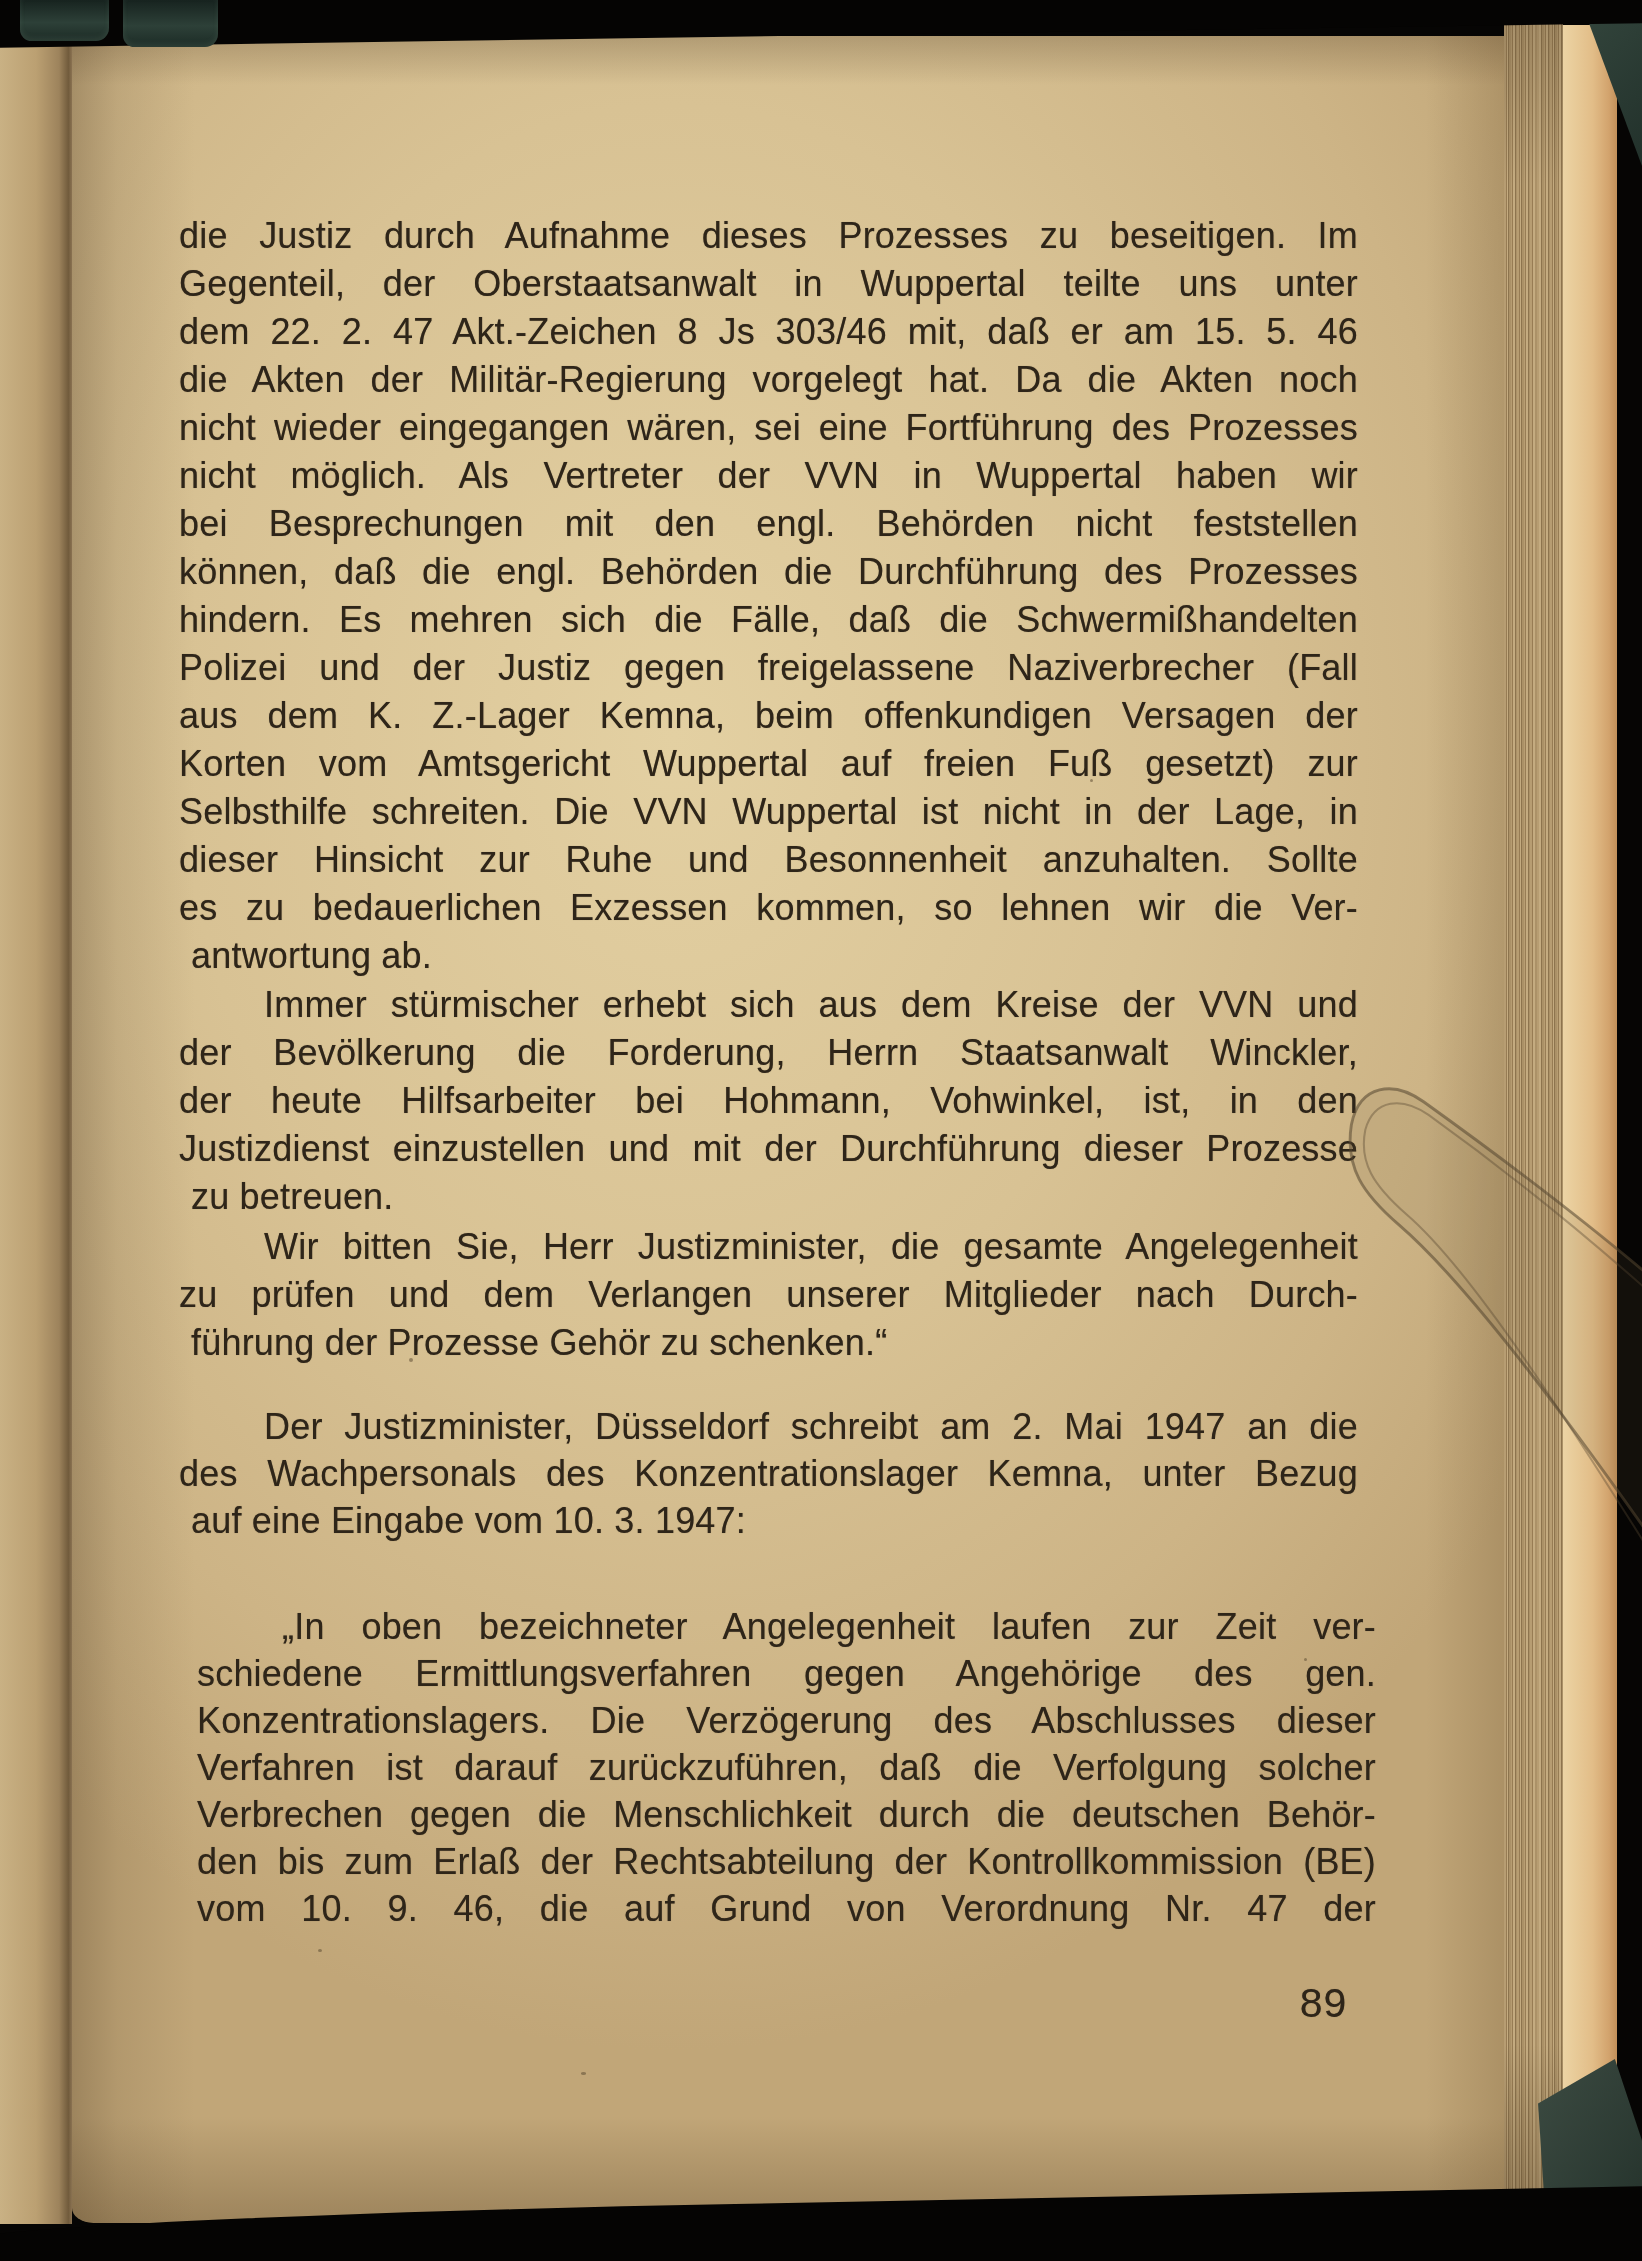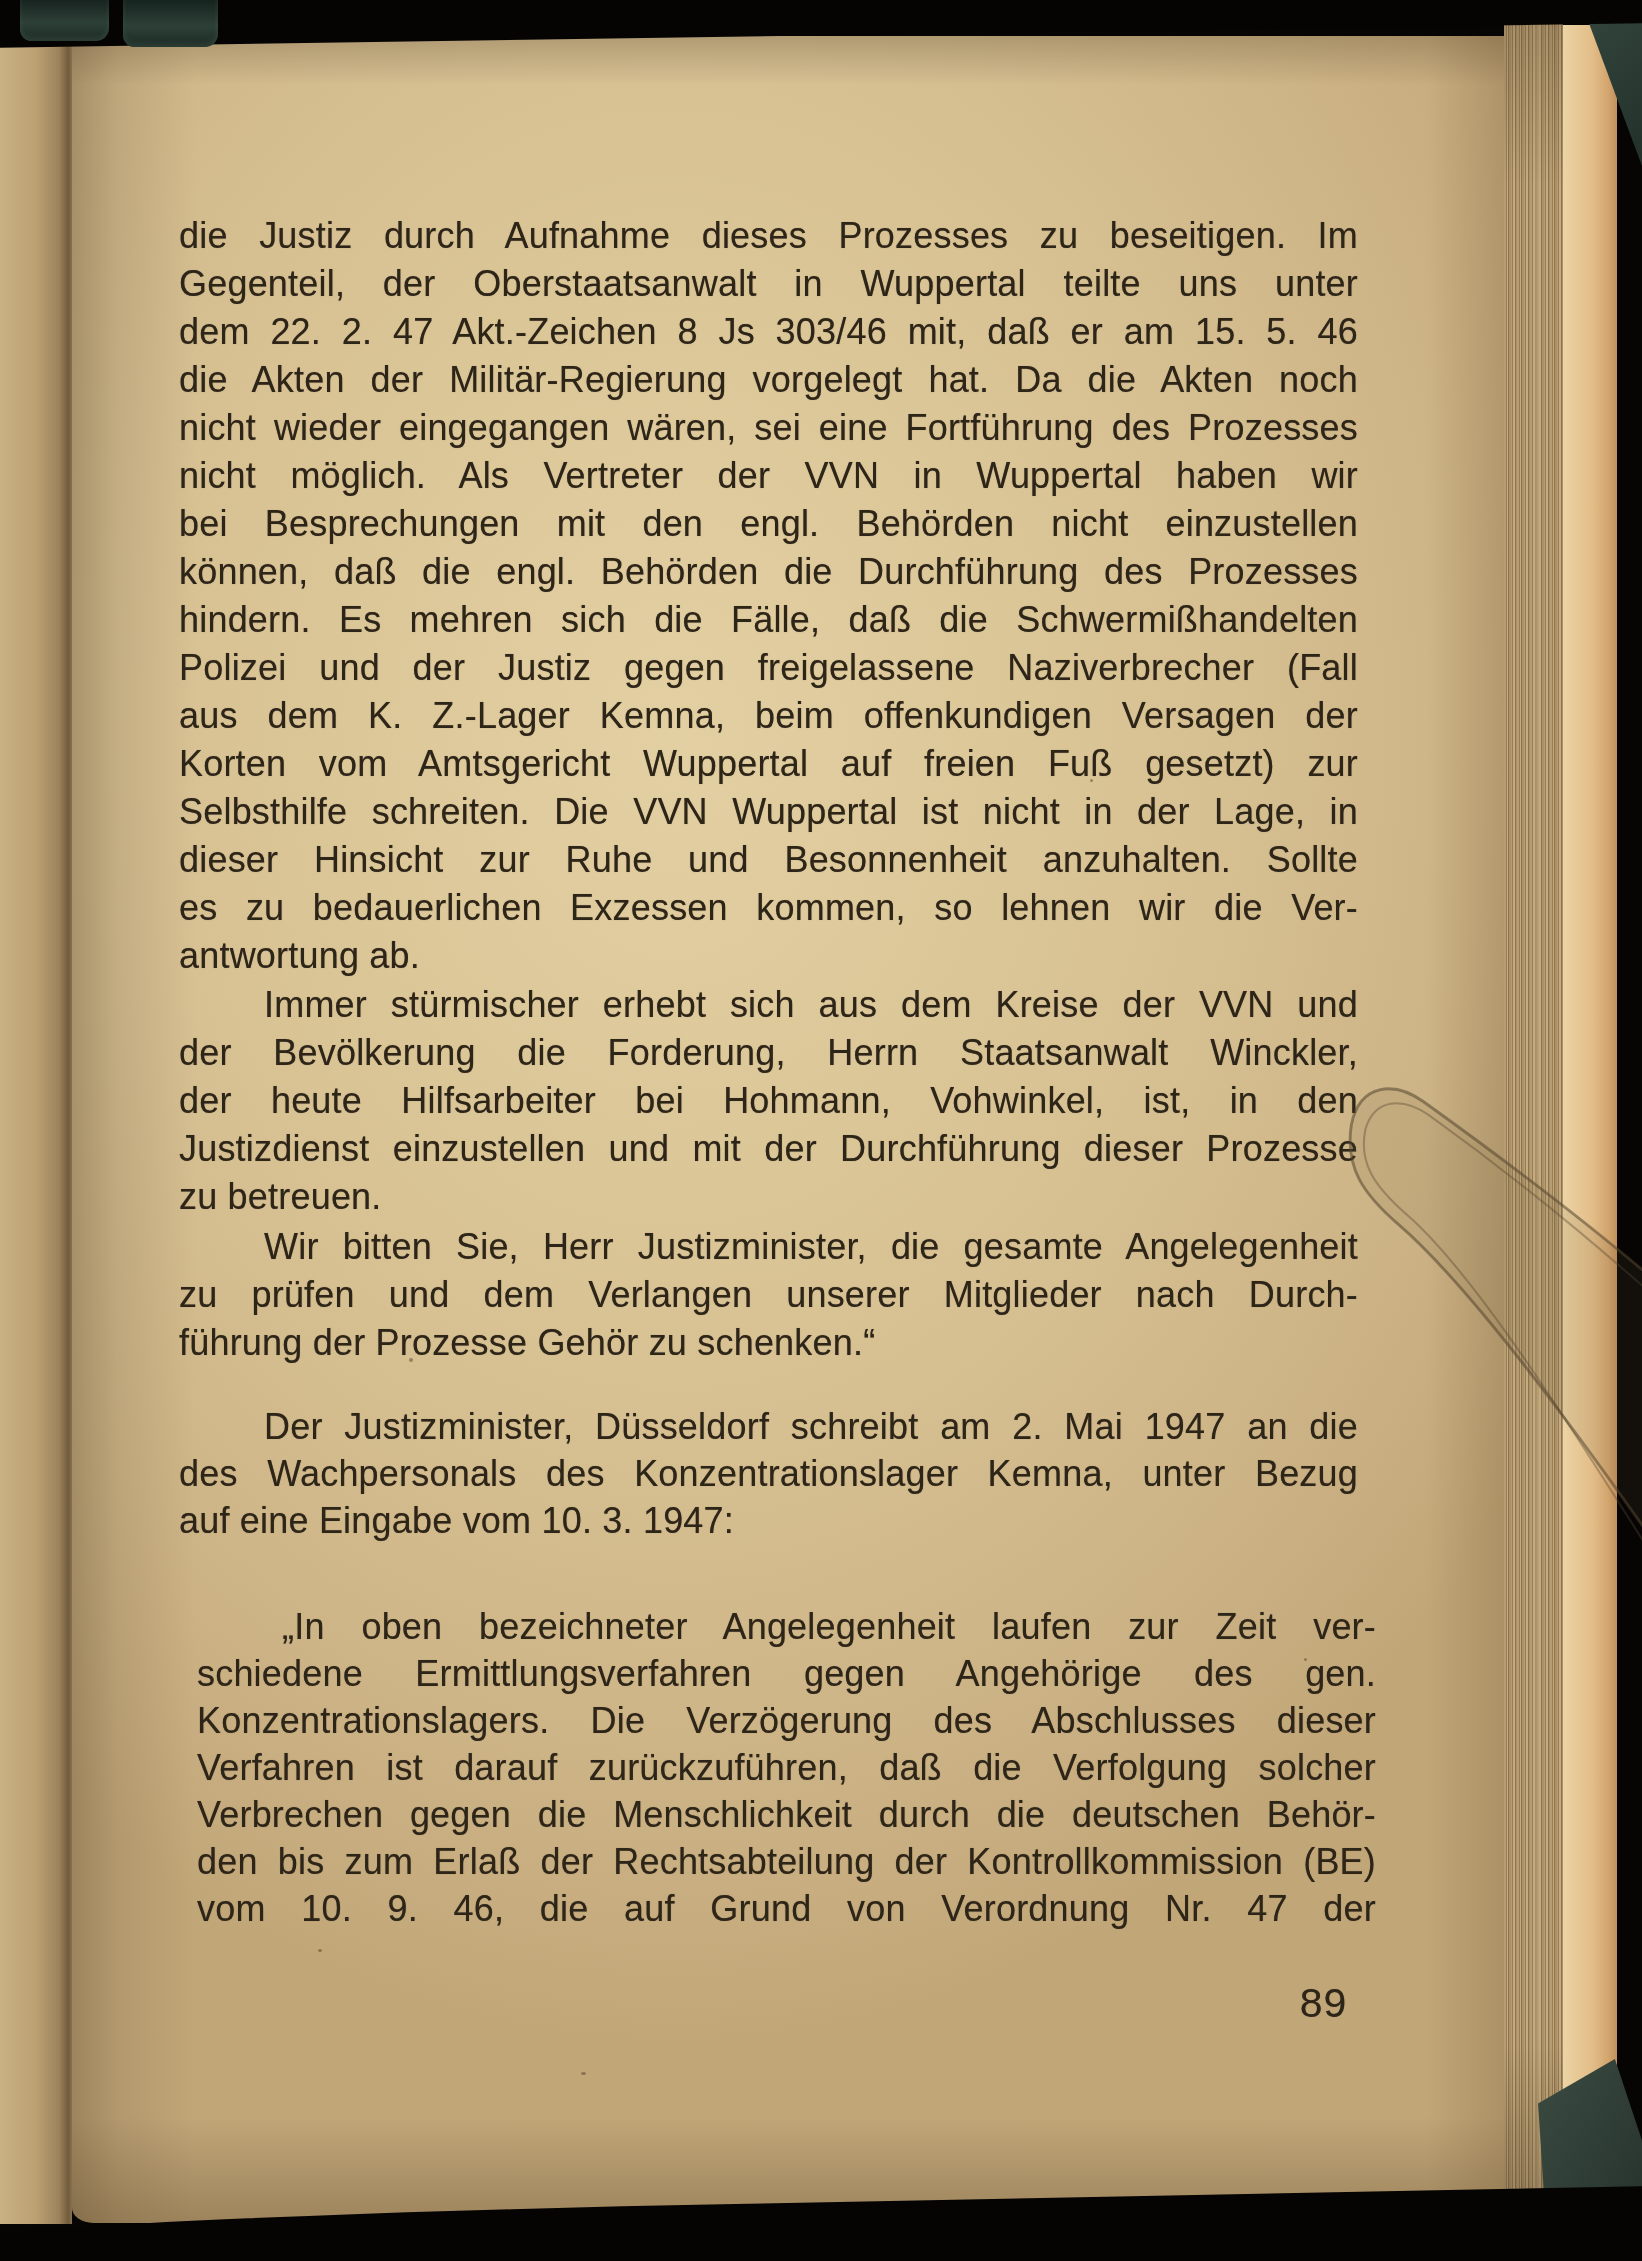--- a/index.html
+++ b/index.html
@@ -37,21 +37,21 @@
     text-shadow:0 0 0.8px rgba(46,37,25,.45);
   }
   .para{position:absolute;left:12px;width:100%;}
   .p0{top:0;line-height:48px;}
   .p1{top:769px;line-height:48px;}
   .p2{top:1011px;line-height:48px;}
   .p3{top:1191px;line-height:47px;}
   .p4{top:1391px;line-height:47px;margin-left:18px;}
   .line{text-align:justify;text-align-last:justify;white-space:normal;}
   .line.indent{padding-left:85px;}
-  .line.no-stretch{text-align-last:left;}
+  .line.no-stretch{text-align-last:left;margin-left:12px;}
 
   .pagenum{
     position:absolute;left:1232px;top:1980px;width:115px;
     font-size:41px;color:#2e2519;text-align:right;letter-spacing:0.8px;
     text-shadow:0 0 0.8px rgba(46,37,25,.45);
   }
 
   
   .fore-edge{
     position:absolute;left:1504px;top:21.3px;width:59px;height:2171px;
@@ -120,21 +120,21 @@
   </div>
 
   <div class="textblock" id="text-root">
       <div class="para p0">
         <div class="line">die Justiz durch Aufnahme dieses Prozesses zu beseitigen. Im</div>
         <div class="line">Gegenteil, der Oberstaatsanwalt in Wuppertal teilte uns unter</div>
         <div class="line">dem 22. 2. 47 Akt.-Zeichen 8 Js 303/46 mit, daß er am 15. 5. 46</div>
         <div class="line">die Akten der Militär-Regierung vorgelegt hat. Da die Akten noch</div>
         <div class="line">nicht wieder eingegangen wären, sei eine Fortführung des Prozesses</div>
         <div class="line">nicht möglich. Als Vertreter der VVN in Wuppertal haben wir</div>
-        <div class="line">bei Besprechungen mit den engl. Behörden nicht einzustellen</div>
+        <div class="line">bei Besprechungen mit den engl. Behörden nicht feststellen</div>
         <div class="line">können, daß die engl. Behörden die Durchführung des Prozesses</div>
         <div class="line">hindern. Es mehren sich die Fälle, daß die Schwermißhandelten</div>
         <div class="line">Polizei und der Justiz gegen freigelassene Naziverbrecher (Fall</div>
         <div class="line">aus dem K. Z.-Lager Kemna, beim offenkundigen Versagen der</div>
         <div class="line">Korten vom Amtsgericht Wuppertal auf freien Fuß gesetzt) zur</div>
         <div class="line">Selbsthilfe schreiten. Die VVN Wuppertal ist nicht in der Lage, in</div>
         <div class="line">dieser Hinsicht zur Ruhe und Besonnenheit anzuhalten. Sollte</div>
         <div class="line">es zu bedauerlichen Exzessen kommen, so lehnen wir die Ver-</div>
         <div class="line no-stretch">antwortung ab.</div>
       </div>

